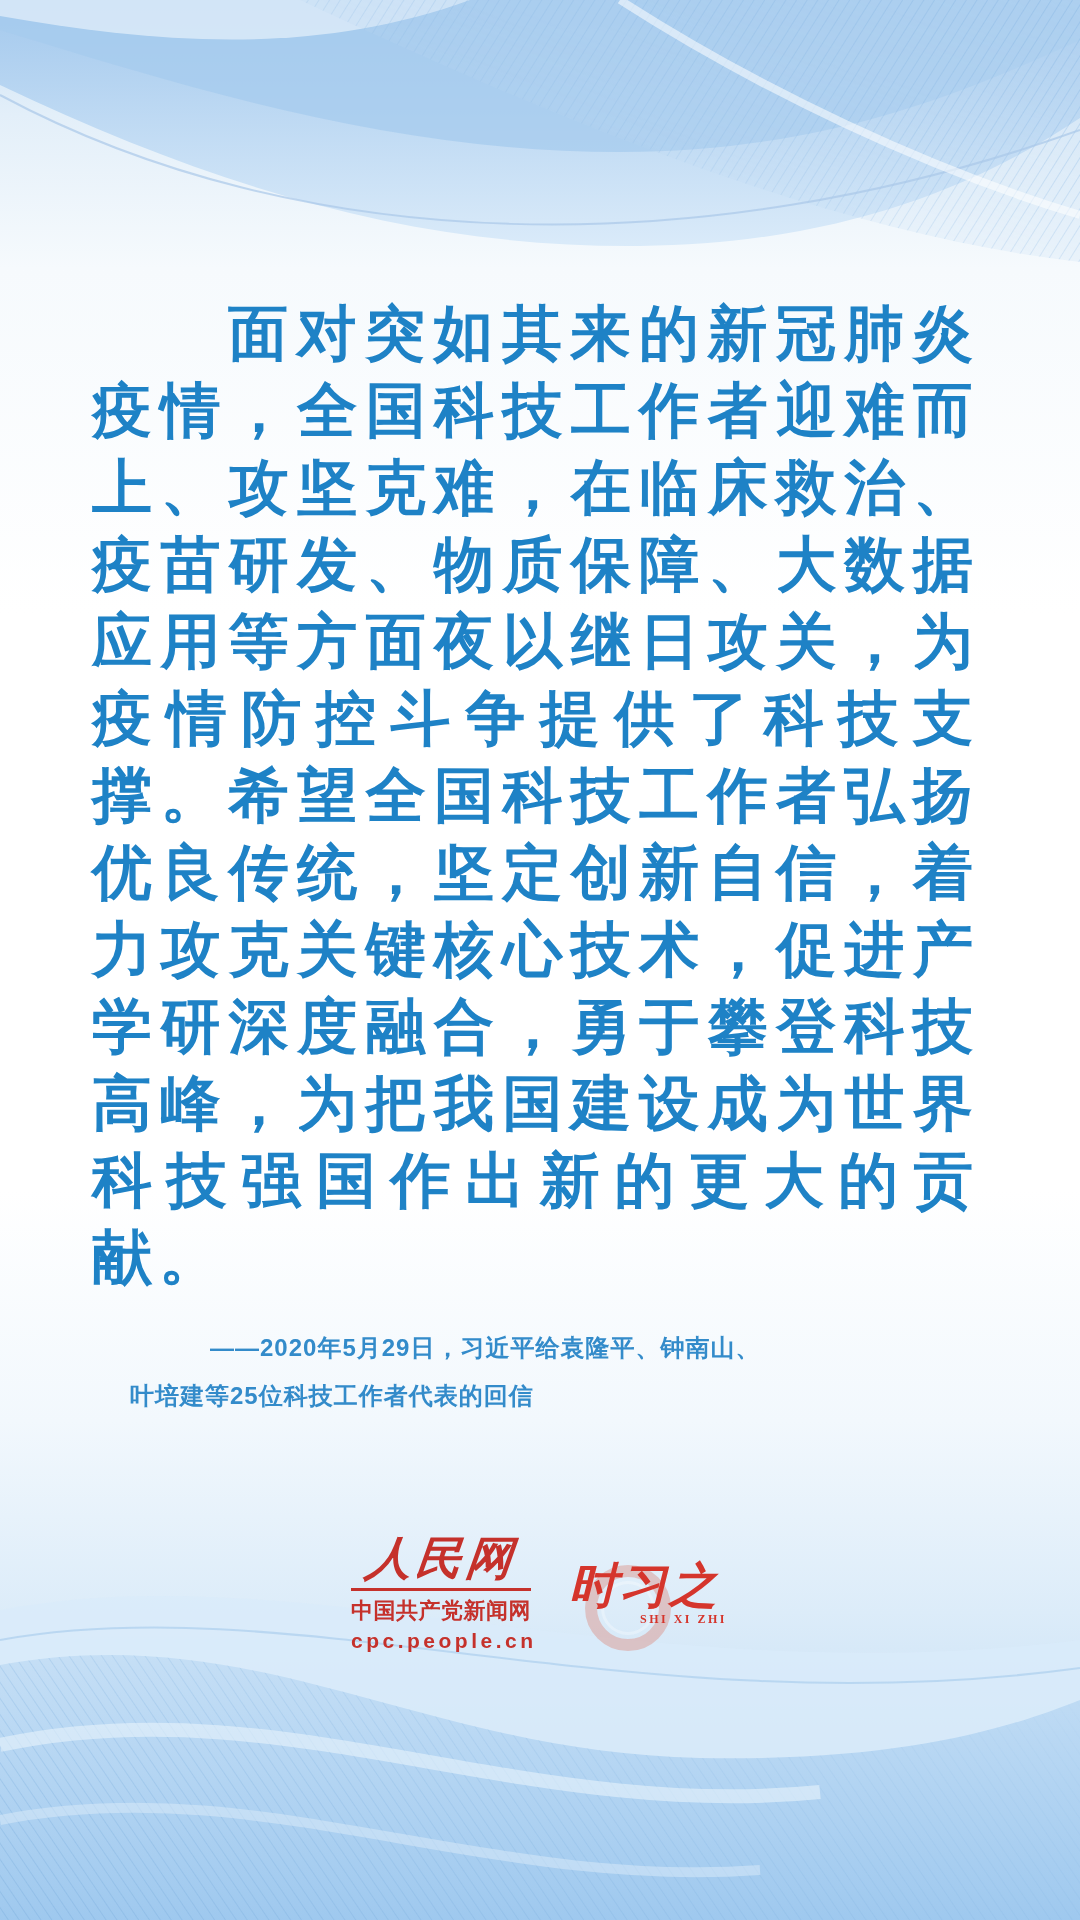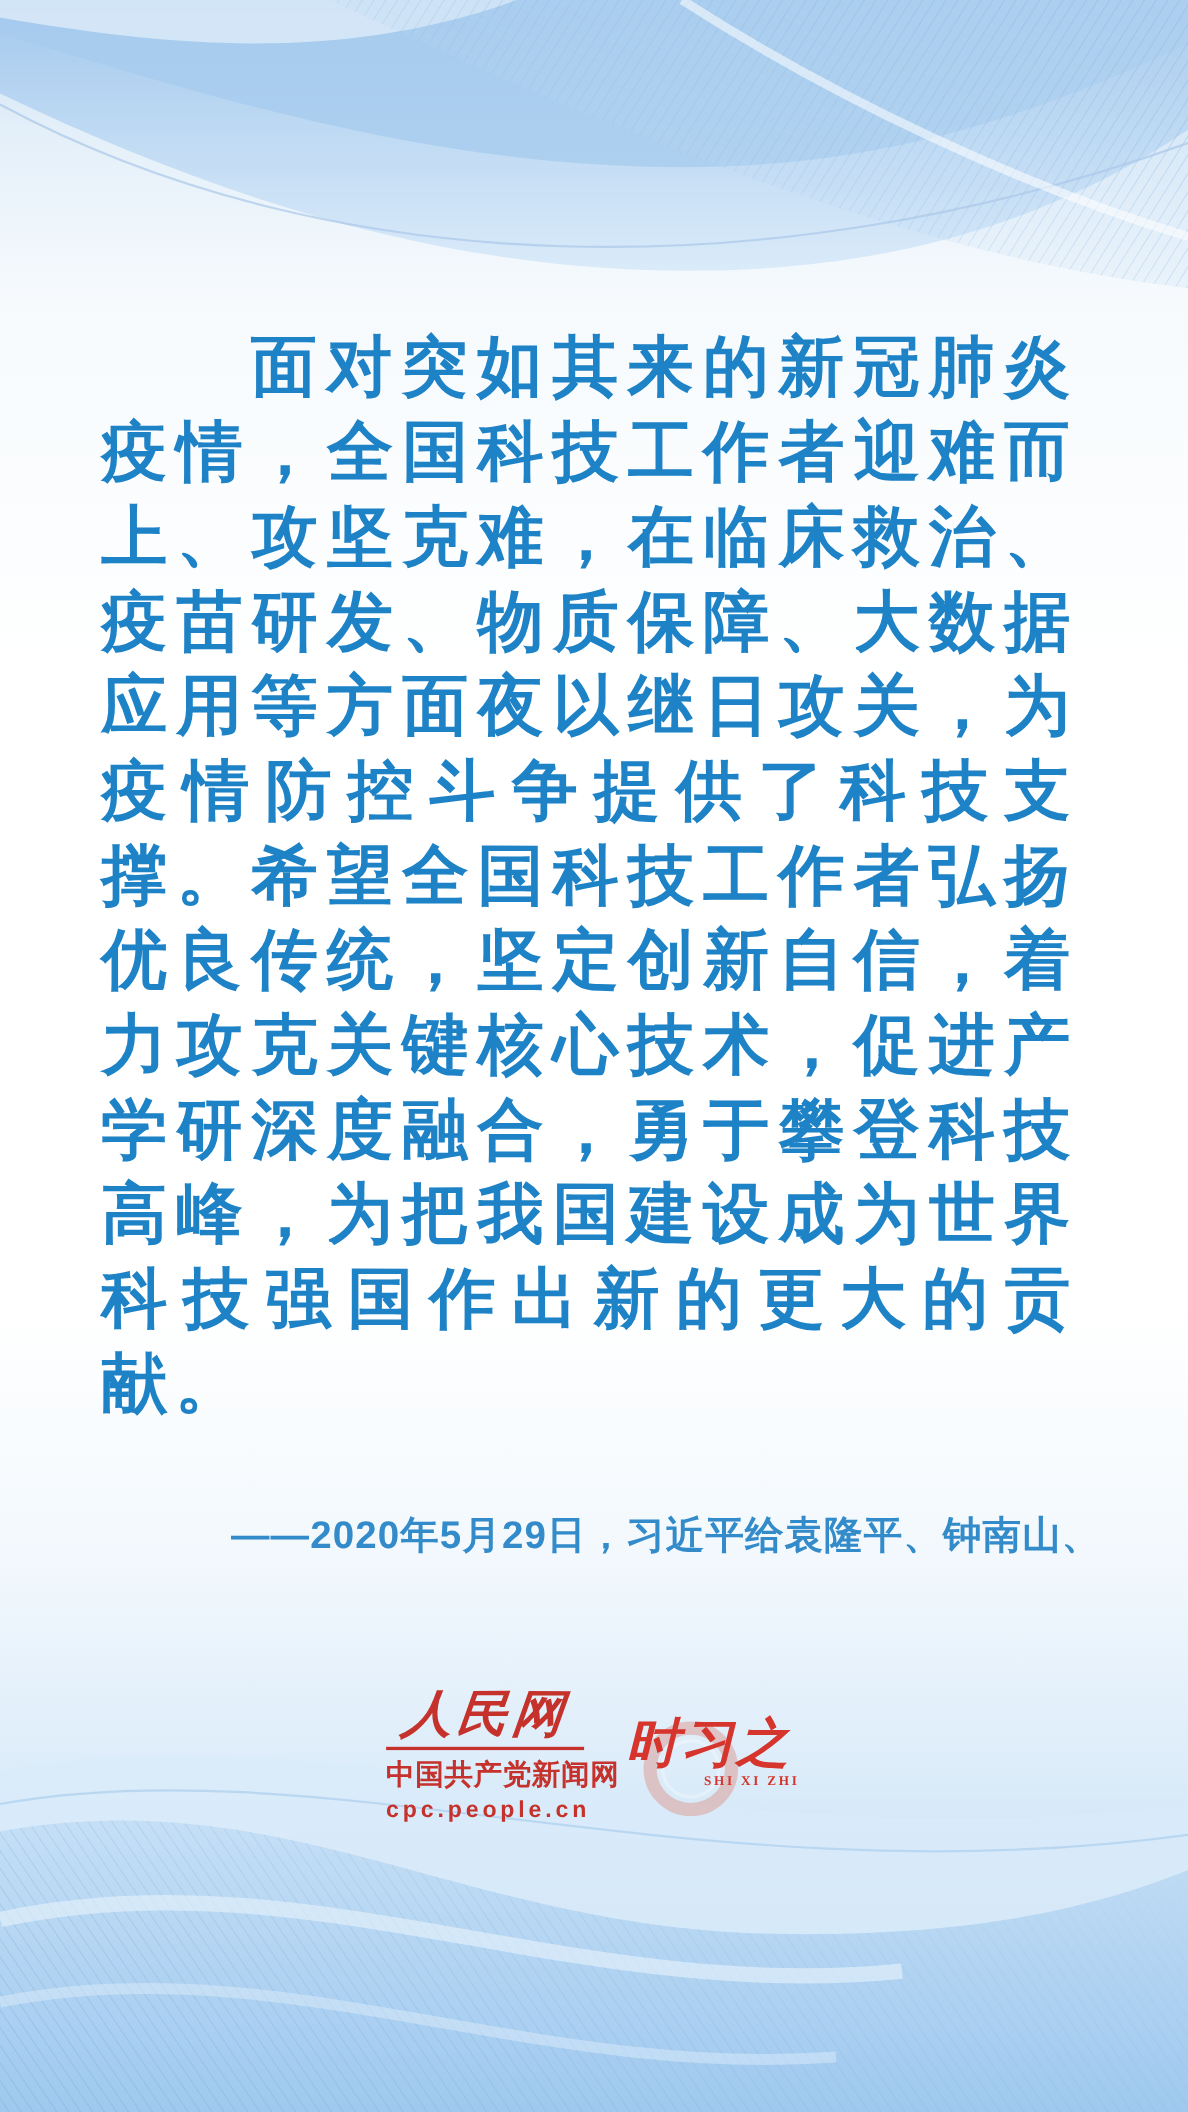--- a/index.html
+++ b/index.html
@@ -34,40 +34,39 @@
     font-family:"Liberation Serif","DejaVu Serif",serif;
     font-weight:bold;
     font-size:60px;line-height:77px;letter-spacing:7px;
     text-align:justify;text-indent:136px;
     color:var(--quote-blue);
   }
   
   .attribution{
     position:absolute;
     left:130px;top:1324px;width:880px;
-    font-size:35px;line-height:48px;letter-spacing:1px;
+    font-size:24px;line-height:48px;letter-spacing:1px;
     font-weight:bold;
     color:var(--attribution-blue);
-    margin-top:48px;
   }
   .attr-line1{padding-left:80px;}
   
   .logos{
     position:absolute;left:0;top:1532px;width:100%;
     display:flex;justify-content:center;align-items:flex-start;gap:38px;
   }
   .pd-logo{width:180px;text-align:center;color:var(--logo-red);}
   .pd-wordmark{
     font-family:"Liberation Serif","DejaVu Serif",serif;
     font-style:italic;font-weight:bold;
     font-size:46px;line-height:54px;letter-spacing:4px;
     transform:skewX(-6deg);
   }
   .pd-rule{height:3px;background:var(--logo-red);margin:2px 0 5px;}
-  .pd-site{font-size:26px;font-weight:bold;white-space:nowrap;letter-spacing:0.5px;}
+  .pd-site{font-size:22px;font-weight:bold;white-space:nowrap;letter-spacing:0.5px;}
   .pd-url{font-size:21px;font-weight:bold;letter-spacing:3.5px;margin-top:3px;white-space:nowrap;}
   .sxz-logo{position:relative;width:160px;height:160px;}
   .sxz-ring{
     position:absolute;left:16px;top:33px;
     width:86px;height:86px;border-radius:50%;
     border:12px solid var(--ring-pink);
     opacity:0.5;
   }
   .sxz-ring::after{
     content:"";position:absolute;inset:4px;border-radius:50%;
@@ -141,20 +140,21 @@
     <path d="M0,175 C260,128 420,262 700,268 C900,272 1010,238 1080,210 L1080,430 L0,430 Z" fill="url(#hatchB)" opacity="0.5" mask="url(#mBL)"></path>
     <path d="M0,255 C280,195 520,332 820,302" fill="none" stroke="#e8f3fc" stroke-width="14" opacity="0.6"></path>
     <path d="M0,330 C260,280 480,400 760,380" fill="none" stroke="#dcecfa" stroke-width="10" opacity="0.5"></path>
     <path d="M0,150 C300,96 640,238 1080,178" fill="none" stroke="#b1d2ef" stroke-width="2" opacity="0.8"></path>
   </svg>
 
   <p class="quote">面对突如其来的新冠肺炎疫情，全国科技工作者迎难而上、攻坚克难，在临床救治、疫苗研发、物质保障、大数据应用等方面夜以继日攻关，为疫情防控斗争提供了科技支撑。希望全国科技工作者弘扬优良传统，坚定创新自信，着力攻克关键核心技术，促进产学研深度融合，勇于攀登科技高峰，为把我国建设成为世界科技强国作出新的更大的贡献。</p>
 
   <div class="attribution">
     <div class="attr-line1">——2020年5月29日，习近平给袁隆平、钟南山、</div>
+    <div class="attr-line2">叶培建等25位科技工作者代表的回信</div>
   </div>
 
   <div class="logos">
     <div class="pd-logo">
       <div class="pd-wordmark">人民网</div>
       <div class="pd-rule"></div>
       <div class="pd-site">中国共产党新闻网</div>
       <div class="pd-url">cpc.people.cn</div>
     </div>
     <div class="sxz-logo">

